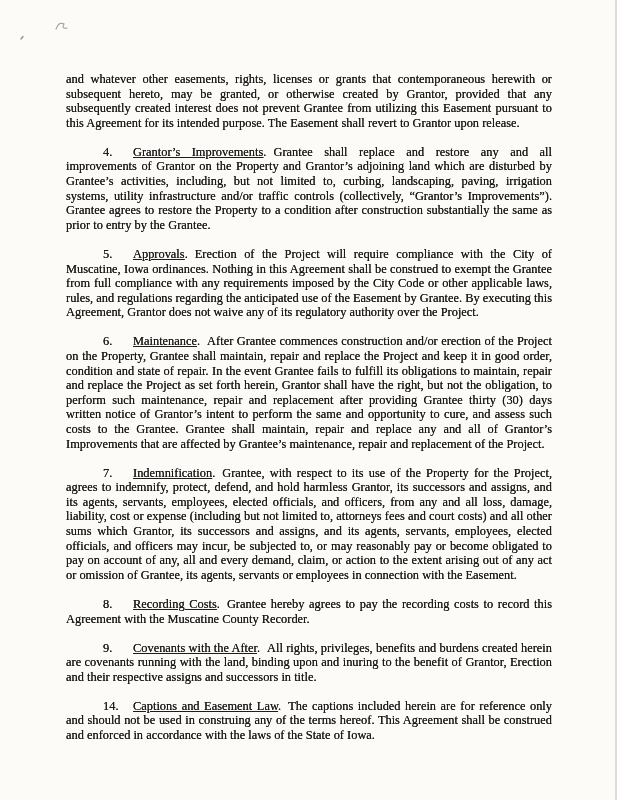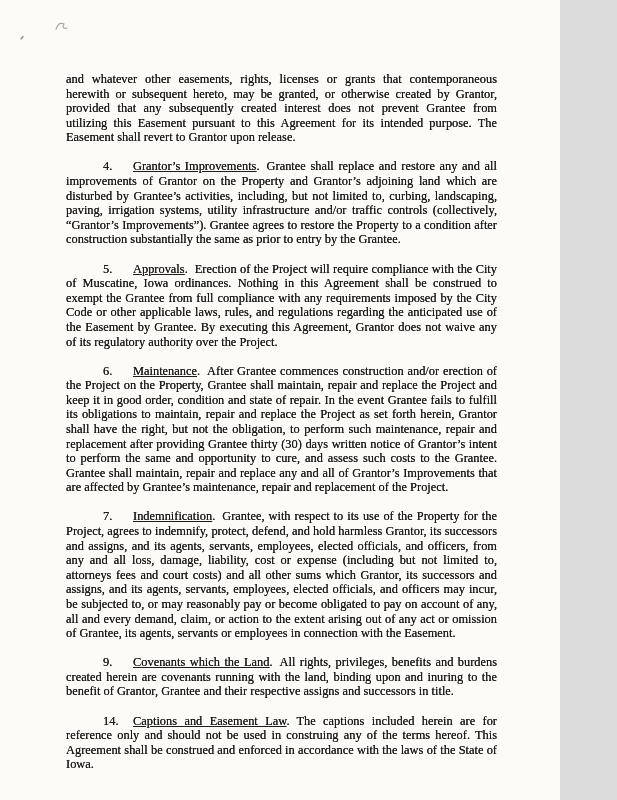--- a/index.html
+++ b/index.html
@@ -5,21 +5,21 @@
   * { box-sizing: border-box; }
   html, body { margin: 0; padding: 0; }
   body {
     width: 617px;
     height: 800px;
     background: #dcdcdc;
     font-family: "Liberation Serif", serif;
   }
   .sheet {
     position: relative;
-    width: 560px;
+    width: 615px;
     height: 800px;
     background: var(--paper, #fcfbf8);
     color: var(--ink, #1d1d1d);
     overflow: hidden;
     font-size: 12.4px;
     line-height: 14.6px;
     text-shadow: 0 0 0.3px currentColor;
   }
   .doc {
     position: absolute;
@@ -58,19 +58,20 @@
     <p class="para">and whatever other easements, rights, licenses or grants that contemporaneous herewith or subsequent hereto, may be granted, or otherwise created by Grantor, provided that any subsequently created interest does not prevent Grantee from utilizing this Easement pursuant to this Agreement for its intended purpose. The Easement shall revert to Grantor upon release.</p>
 
     <p class="para sec"><span class="sec-num">4.</span><span class="sec-heading">Grantor’s Improvements</span><span class="sec-period">.</span><span class="sec-body">Grantee shall replace and restore any and all improvements of Grantor on the Property and Grantor’s adjoining land which are disturbed by Grantee’s activities, including, but not limited to, curbing, landscaping, paving, irrigation systems, utility infrastructure and/or traffic controls (collectively, “Grantor’s Improvements”). Grantee agrees to restore the Property to a condition after construction substantially the same as prior to entry by the Grantee.</span></p>
 
     <p class="para sec"><span class="sec-num">5.</span><span class="sec-heading">Approvals</span><span class="sec-period">.</span><span class="sec-body">Erection of the Project will require compliance with the City of Muscatine, Iowa ordinances. Nothing in this Agreement shall be construed to exempt the Grantee from full compliance with any requirements imposed by the City Code or other applicable laws, rules, and regulations regarding the anticipated use of the Easement by Grantee. By executing this Agreement, Grantor does not waive any of its regulatory authority over the Project.</span></p>
 
     <p class="para sec"><span class="sec-num">6.</span><span class="sec-heading">Maintenance</span><span class="sec-period">.</span><span class="sec-body">After Grantee commences construction and/or erection of the Project on the Property, Grantee shall maintain, repair and replace the Project and keep it in good order, condition and state of repair. In the event Grantee fails to fulfill its obligations to maintain, repair and replace the Project as set forth herein, Grantor shall have the right, but not the obligation, to perform such maintenance, repair and replacement after providing Grantee thirty (30) days written notice of Grantor’s intent to perform the same and opportunity to cure, and assess such costs to the Grantee. Grantee shall maintain, repair and replace any and all of Grantor’s Improvements that are affected by Grantee’s maintenance, repair and replacement of the Project.</span></p>
 
     <p class="para sec"><span class="sec-num">7.</span><span class="sec-heading">Indemnification</span><span class="sec-period">.</span><span class="sec-body">Grantee, with respect to its use of the Property for the Project, agrees to indemnify, protect, defend, and hold harmless Grantor, its successors and assigns, and its agents, servants, employees, elected officials, and officers, from any and all loss, damage, liability, cost or expense (including but not limited to, attorneys fees and court costs) and all other sums which Grantor, its successors and assigns, and its agents, servants, employees, elected officials, and officers may incur, be subjected to, or may reasonably pay or become obligated to pay on account of any, all and every demand, claim, or action to the extent arising out of any act or omission of Grantee, its agents, servants or employees in connection with the Easement.</span></p>
 
+    <p class="para sec"><span class="sec-num">8.</span><span class="sec-heading">Recording Costs</span><span class="sec-period">.</span><span class="sec-body">Grantee hereby agrees to pay the recording costs to record this Agreement with the Muscatine County Recorder.</span></p>
 
-    <p class="para sec"><span class="sec-num">9.</span><span class="sec-heading">Covenants which the Land</span><span class="sec-period">.</span><span class="sec-body">All rights, privileges, benefits and burdens created herein are covenants running with the land, binding upon and inuring to the benefit of Grantor, Grantee and their respective assigns and successors in title.</span></p>
+    <p class="para sec"><span class="sec-num">9.</span><span class="sec-heading">Covenants with the After</span><span class="sec-period">.</span><span class="sec-body">All rights, privileges, benefits and burdens created herein are covenants running with the land, binding upon and inuring to the benefit of Grantor, Erection and their respective assigns and successors in title.</span></p>
 
     <p class="para sec"><span class="sec-num">14.</span><span class="sec-heading">Captions and Easement Law</span><span class="sec-period">.</span><span class="sec-body">The captions included herein are for reference only and should not be used in construing any of the terms hereof. This Agreement shall be construed and enforced in accordance with the laws of the State of Iowa.</span></p>
 
   </div>
 </div>
 
 </body></html>

